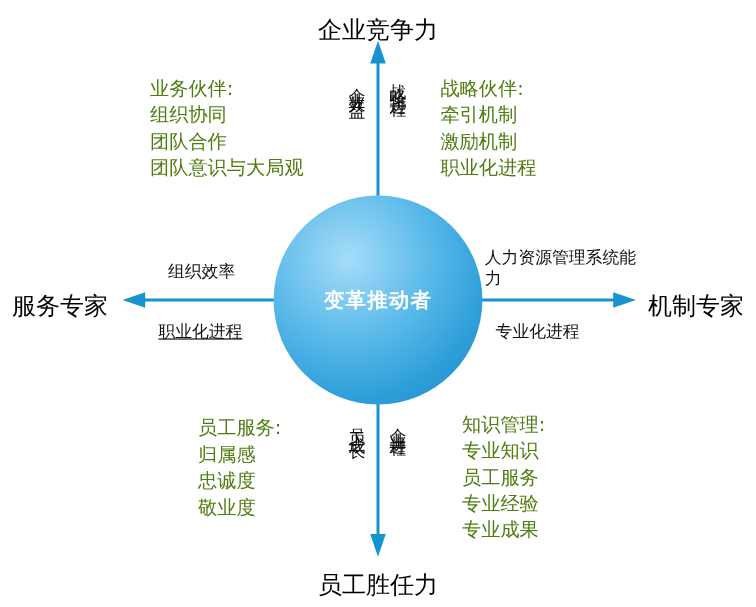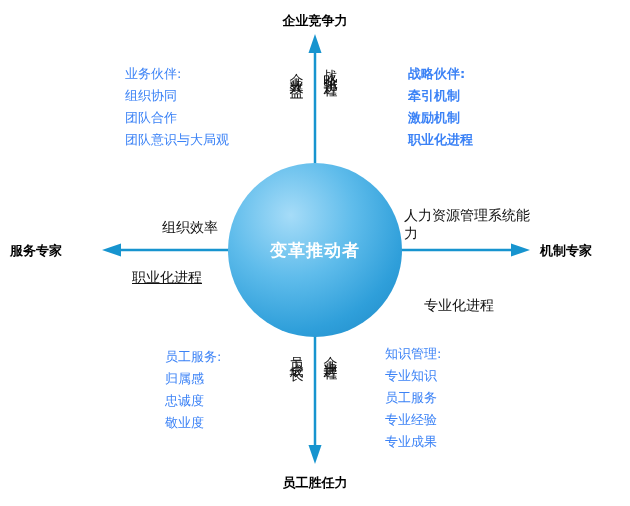--- a/index.html
+++ b/index.html
@@ -35,22 +35,22 @@
   }
   .center-label {
     color: #ffffff;
     font-weight: bold;
     font-size: 17px;
     letter-spacing: 1px;
   }
 
   .axis-end-label {
     position: absolute;
-    font-weight: bold;
-    font-size: 13px;
+    font-weight: normal;
+    font-size: 20px;
     color: #000000;
     white-space: nowrap;
   }
   .end-top    { left: 255px; top: 12px;  width: 120px; text-align: center; }
   .end-bottom { left: 255px; top: 474px; width: 120px; text-align: center; }
   .end-left   { left: 10px;  top: 242px; }
   .end-right  { left: 540px; top: 242px; }
 
   .vtext {
     position: absolute;
@@ -65,34 +65,34 @@
   .v-top-right    { left: 322px; top: 58px; }
   .v-bottom-left  { left: 288px; top: 345px; }
   .v-bottom-right { left: 322px; top: 345px; }
 
   .htext {
     position: absolute;
     font-size: 14px;
     color: #111111;
     line-height: 18px;
   }
-  .h-left-above  { left: 118px; top: 218px; width: 100px; text-align: right; }
+  .h-left-above  { left: 118px; top: 218px; width: 100px; text-align: center; }
   .h-left-below  { left: 112px; top: 268px; width: 110px; text-align: center; text-decoration: underline; }
   .h-right-above { left: 404px; top: 206px; width: 134px; }
-  .h-right-below { left: 424px; top: 268px; width: 134px; margin-top: 28px; }
+  .h-right-below { left: 413px; top: 268px; width: 134px; }
 
   .quadrant {
     position: absolute;
-    font-size: 13px;
-    color: #3b82f6;
+    font-size: 16px;
+    color: #4d7c0f;
     line-height: 22px;
     white-space: nowrap;
   }
   .q-top-left     { left: 125px; top: 63px; }
-  .q-top-right    { left: 408px; top: 63px; font-weight: bold; }
+  .q-top-right    { left: 367px; top: 63px; }
   .q-bottom-left  { left: 125px; top: 346px; margin-left: 40px; }
   .q-bottom-right { left: 385px; top: 343px; }
   .quadrant .line { display: block; }
 </style>
 </head>
 <body>
 
 <div class="canvas">
 
   <svg class="arrows" viewBox="0 0 630 506">

